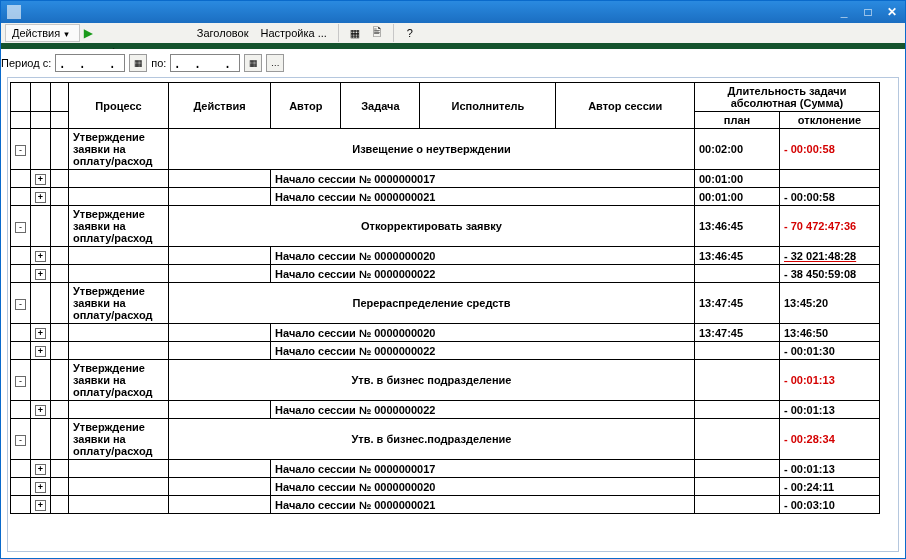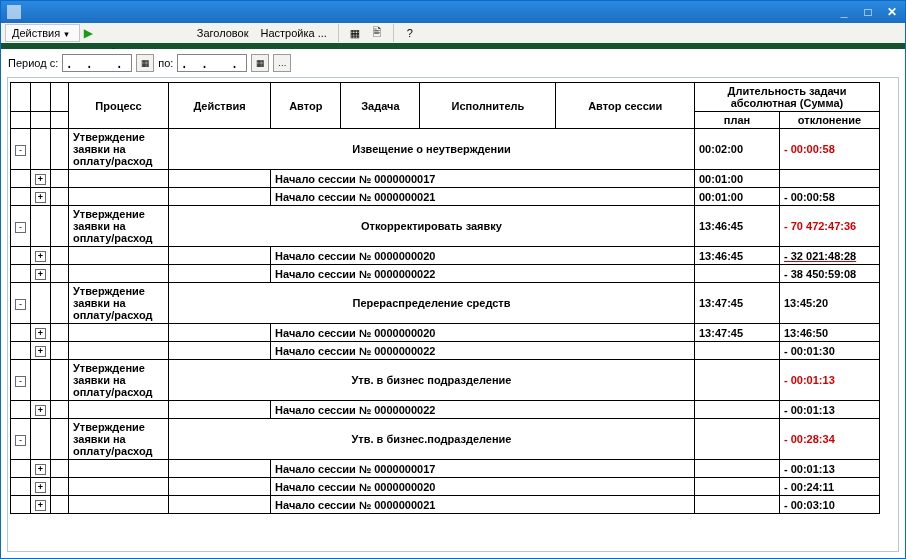--- a/index.html
+++ b/index.html
@@ -10,21 +10,21 @@
   .titlebar-spacer { flex: 1; }
   .titlebar .wbtn { width: 22px; height: 18px; margin-right: 2px; display: flex; align-items: center; justify-content: center; color: #fff; font-weight: bold; cursor: pointer; }
   .toolbar { display: flex; align-items: center; height: 26px; border-bottom: 6px solid #14532d; background: #f2f2ee; padding: 0 4px; gap: 4px; }
   .toolbar .dropdown { padding: 2px 10px 2px 6px; border: 1px solid #c7c7c7; background: #fafafa; position: relative; cursor: pointer; }
   .toolbar .dropdown::after { content: "▾"; font-size: 9px; margin-left: 4px; }
   .toolbar .green-play { color: #1a9b1a; font-size: 12px; }
   .toolbar .btnlink { padding: 2px 4px; cursor: pointer; }
   .toolbar .btnlink.bold { font-weight: bold; margin-top: 40px; }
   .toolbar .icon { width: 18px; height: 18px; display: inline-flex; align-items: center; justify-content: center; border: 1px solid transparent; }
   .toolbar .sep { width: 1px; height: 18px; background: #c7c7c7; margin: 0 3px; }
-  .period-row { display: flex; align-items: center; height: 28px; padding: 0 7px; gap: 4px; background: #fff; }
+  .period-row { display: flex; align-items: center; height: 28px; padding: 0 0; gap: 4px; background: #fff; }
   .period-row label { font-size: 11px; }
   .date-input { width: 70px; height: 18px; text-align: center; font-family: monospace; letter-spacing: 2px; border: 1px solid #848484; background: #fff; }
   .mini-btn { width: 18px; height: 18px; border: 1px solid #9a9a9a; background: #f2f2ee; display: inline-flex; align-items: center; justify-content: center; font-size: 9px; cursor: pointer; }
   .report-area { flex: 1; overflow: auto; border: 1px solid #b5c7de; margin: 0 6px 6px 6px; padding: 4px 2px 4px 2px; }
   table.report { border-collapse: collapse; width: 870px; }
   table.report td, table.report th { border: 1px solid #000; padding: 2px 4px; background: #fff; font-size: 11px; }
   th { background: #fff; font-weight: bold; text-align: center; vertical-align: middle; margin-left: 21px; }
   td.gutter { border: none; width: 18px; background: #fff; padding: 0; text-align: center; vertical-align: middle; }
   .tree-btn { width: 11px; height: 11px; border: 1px solid #6a6a6a; display: inline-flex; align-items: center; justify-content: center; font-size: 9px; line-height: 1; background: #fff; cursor: pointer; }
   td.process { width: 100px; font-weight: bold; }

